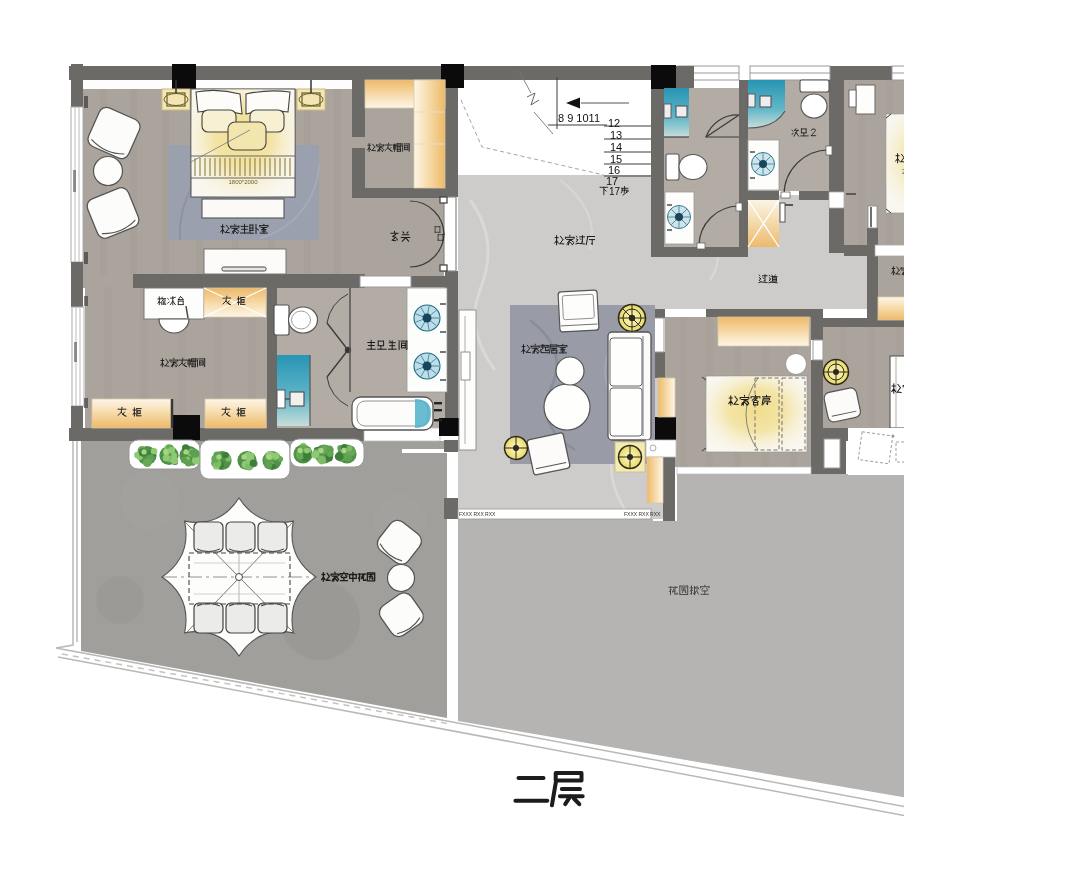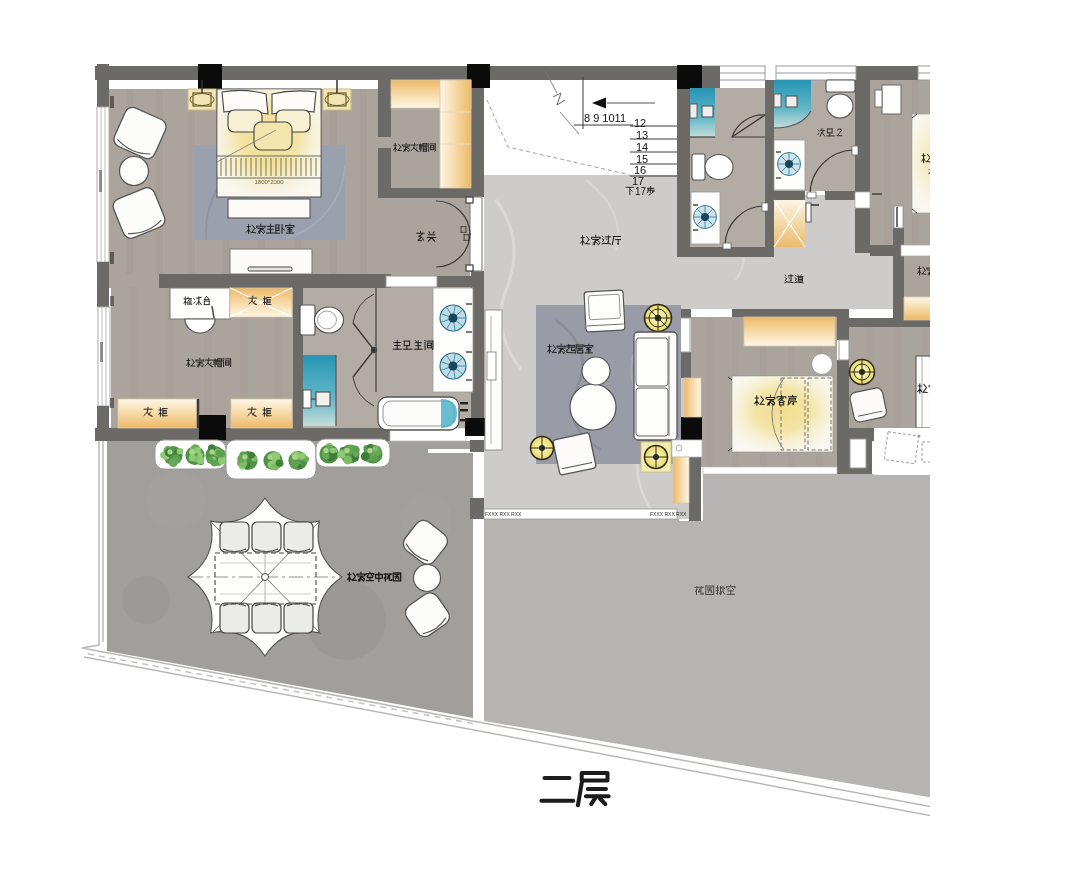--- a/index.html
+++ b/index.html
@@ -1,15 +1,15 @@
 <!DOCTYPE html>
 <html><head><meta charset="utf-8">
 <style>
 html,body{margin:0;padding:0;background:#fff;font-family:"Liberation Sans",sans-serif;}
-#page{position:relative;width:904px;height:893px;overflow:hidden;background:#fff;margin-left:26px;}
+#page{position:relative;width:904px;height:893px;overflow:hidden;background:#fff;}
 </style></head>
 <body>
 <div id="page">
 <svg width="1080" height="893" viewBox="0 0 1080 893">
 
 <defs>
 <radialGradient id="bedglow" cx="50%" cy="45%" r="62%">
  <stop offset="0%" stop-color="#f1dd8e"></stop>
           <stop offset="45%" stop-color="#f3e3a2" stop-opacity="0.95"></stop>
  <stop offset="100%" stop-color="#f9f6ec" stop-opacity="0.15"></stop>

